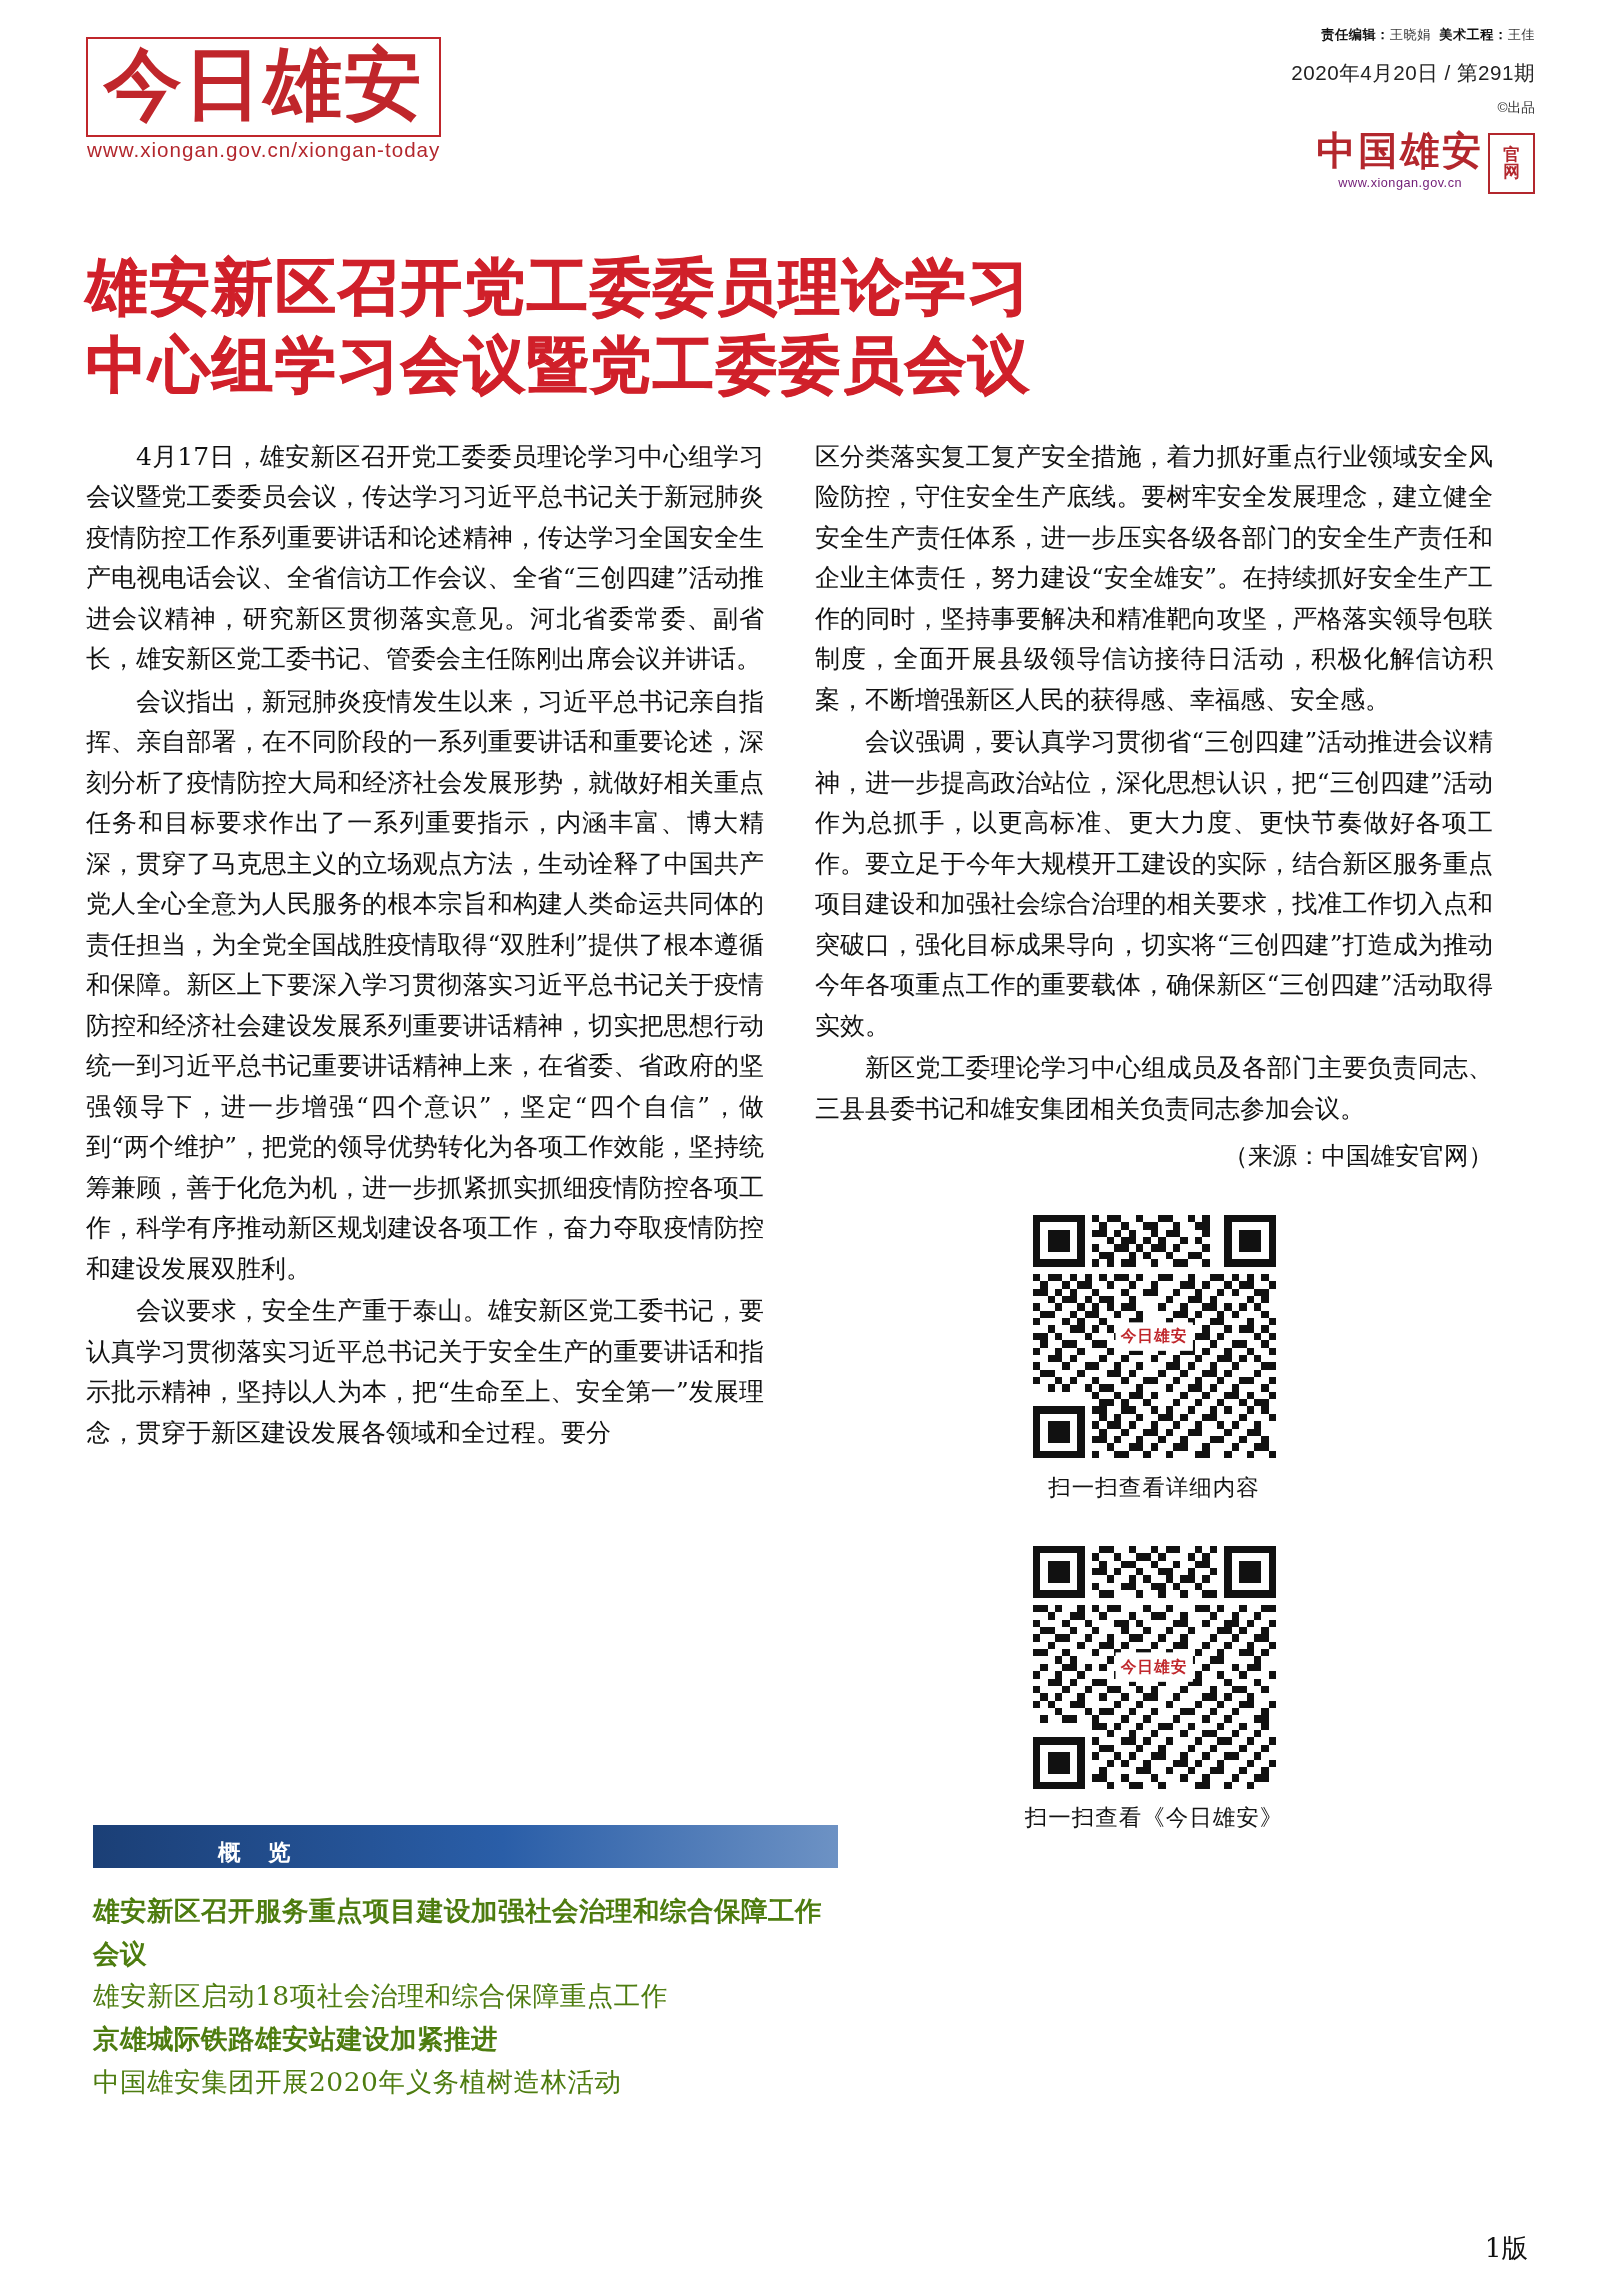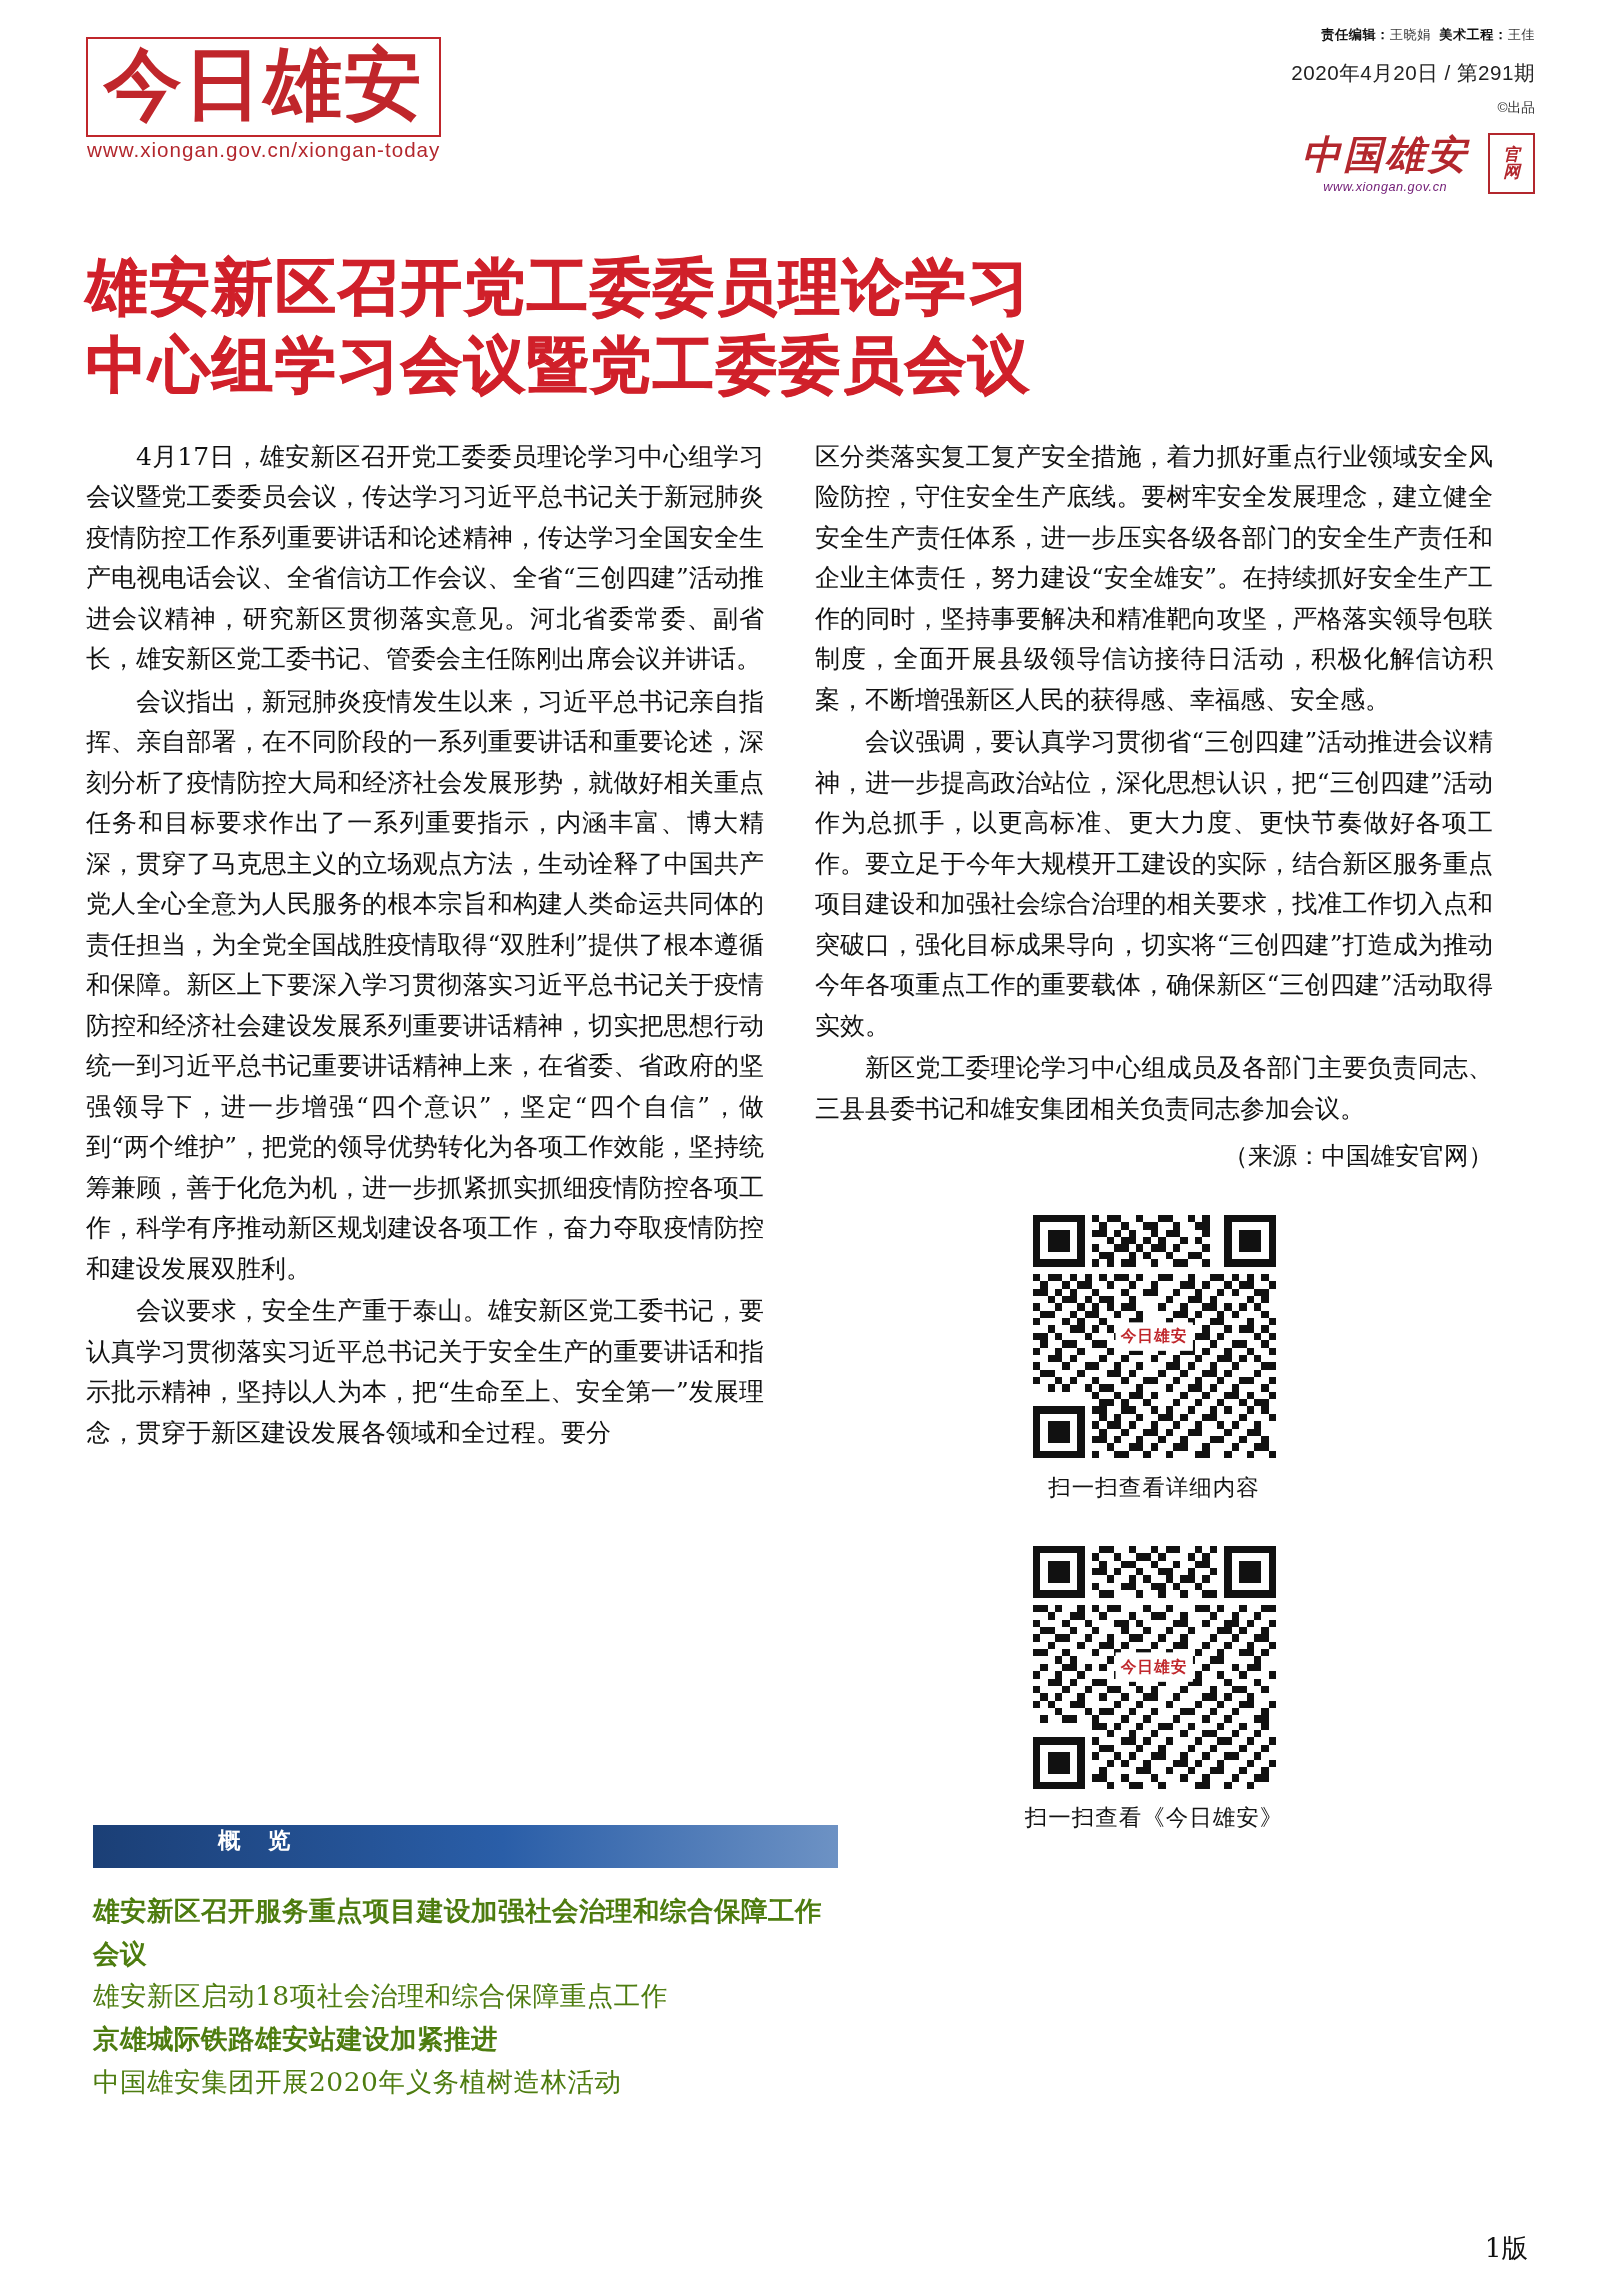--- a/index.html
+++ b/index.html
@@ -73,24 +73,23 @@
     letter-spacing: 0.5px;
   }
   .produced {
     margin-top: 11.8px;
     font-size: 13.7px;
     color: #333;
   }
   .logo-block {
     margin-top: 13.7px;
     display: flex;
-    align-items: flex-end;
+    align-items: flex-start;
     justify-content: flex-end;
-    gap: 19px;
-    font-style: italic;
+    gap: 4px;
   }
   .logo-text {
     text-align: center;
   }
   .logo-main {
     font-family: "DejaVu Serif", serif;
     font-weight: bold;
     font-size: 39px;
     color: #b3272d;
     letter-spacing: 2.9px;
@@ -203,21 +202,21 @@
     position: absolute;
     left: 93px;
     top: 1825px;
     width: 745px;
   }
   .overview-bar {
     position: relative;
     height: 43px;
     background: linear-gradient(90deg, #1b3f76 0%, #2a5ea8 55%, #6d92c4 100%);
     display: flex;
-    align-items: flex-start;
+    align-items: flex-end;
   }
   .overview-bar .ob-label {
     color: #ffffff;
     font-family: "DejaVu Serif", serif;
     font-weight: bold;
     font-size: 22.5px;
     letter-spacing: 9.8px;
     margin-left: 125px;
   }
   .overview-list {

